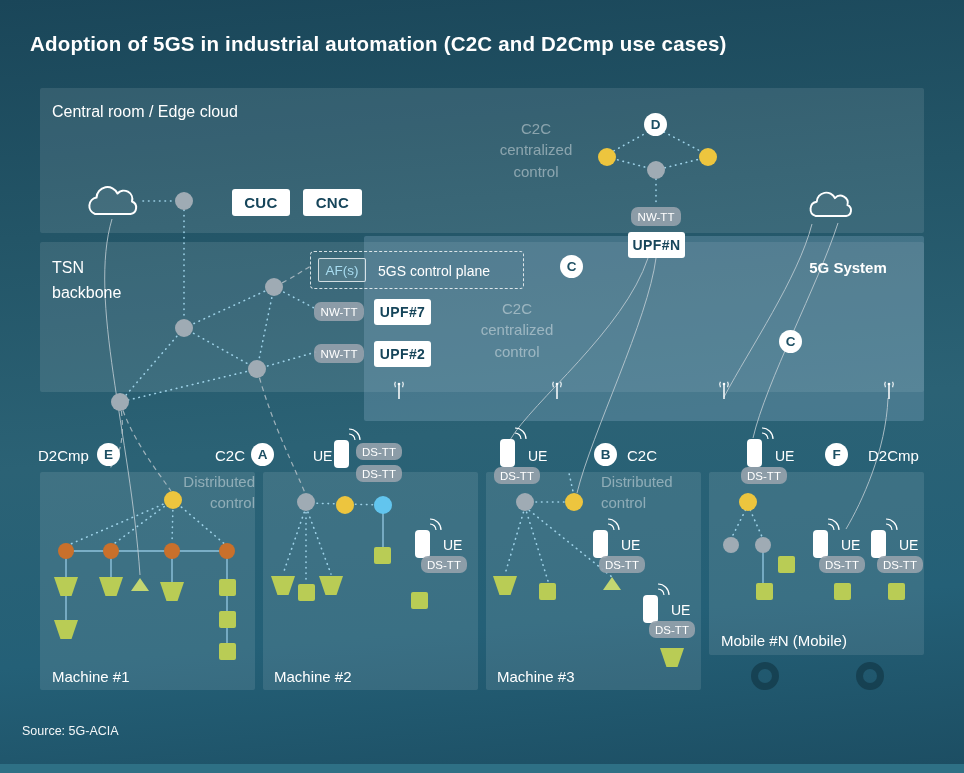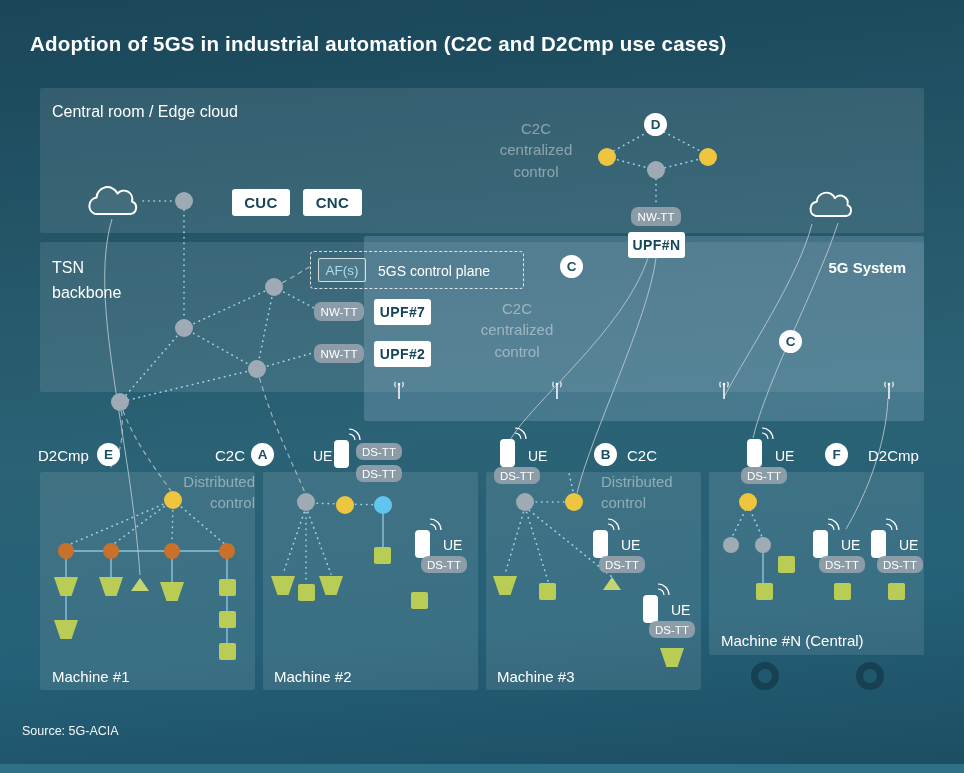--- a/index.html
+++ b/index.html
@@ -106,21 +106,21 @@
     <g stroke="#b4c1c8" stroke-width="1.2" fill="none" stroke-dasharray="5 4" opacity="0.85">
       <path d="M120,402 C132,440 158,472 171,491"></path>
       <path d="M257,369 C272,425 296,470 305,493"></path>
       <path d="M274,287 C294,277 302,271 311,266"></path>
       <path d="M120,402 C126,436 120,456 110,468"></path>
     </g>
   </svg>
 
   <div class="panel-label" style="left:52px;top:103px">Central room / Edge cloud</div>
   <div class="panel-label" style="left:52px;top:256px;width:92px;line-height:1.55">TSN backbone</div>
-  <div class="panel-label" style="left:790px;top:259px;width:116px;text-align:right;font-weight:bold;font-size:15px">5G System</div>
+  <div class="panel-label" style="left:790px;top:259px;width:116px;text-align:center;font-weight:bold;font-size:15px">5G System</div>
 
   <svg class="abs" style="left:82px;top:184px" width="62" height="37" viewBox="0 0 62 37">
     <path d="M13 30 A8.5 8.5 0 0 1 14.5 13.6 A11 11 0 0 1 35.5 9.5 A8.5 8.5 0 0 1 50 17.5 A6.5 6.5 0 0 1 48.5 30 Z" fill="rgba(255,255,255,0.06)" stroke="#fff" stroke-width="2" stroke-linejoin="round"></path>
   </svg>
   <svg class="abs" style="left:804px;top:190px" width="54" height="32" viewBox="0 0 62 37">
     <path d="M13 30 A8.5 8.5 0 0 1 14.5 13.6 A11 11 0 0 1 35.5 9.5 A8.5 8.5 0 0 1 50 17.5 A6.5 6.5 0 0 1 48.5 30 Z" fill="rgba(255,255,255,0.06)" stroke="#fff" stroke-width="2.2" stroke-linejoin="round"></path>
   </svg>
 
   <div class="node gray" style="left:175px;top:192px"></div>
   <div class="wbox" style="left:232px;top:189px;width:58px;height:27px;font-size:15px">CUC</div>
@@ -280,20 +280,20 @@
   </svg>
   <div class="lbl" style="left:841px;top:537px">UE</div>
   <div class="tag" style="left:819px;top:556px;width:46px;height:17px">DS-TT</div>
   <div class="uebox" style="left:871px;top:530px"></div>
   <svg class="abs" style="left:886px;top:517px" width="13" height="13" viewBox="0 0 13 13">
     <circle cx="0" cy="13" r="6" fill="none" stroke="#fff" stroke-width="1.2"></circle>
     <circle cx="0" cy="13" r="11" fill="none" stroke="#fff" stroke-width="1.2"></circle>
   </svg>
   <div class="lbl" style="left:899px;top:537px">UE</div>
   <div class="tag" style="left:877px;top:556px;width:46px;height:17px">DS-TT</div>
-  <div class="mname" style="left:721px;top:632px">Machine #N (Central)</div>
+  <div class="mname" style="left:721px;top:632px">Mobile #N (Mobile)</div>
 
   <div class="ring" style="left:751px;top:662px"></div>
   <div class="ring" style="left:856px;top:662px"></div>
 
   <div class="src">Source: 5G-ACIA</div>
   <div class="strip"></div>
 </div>
 
 </body></html>

